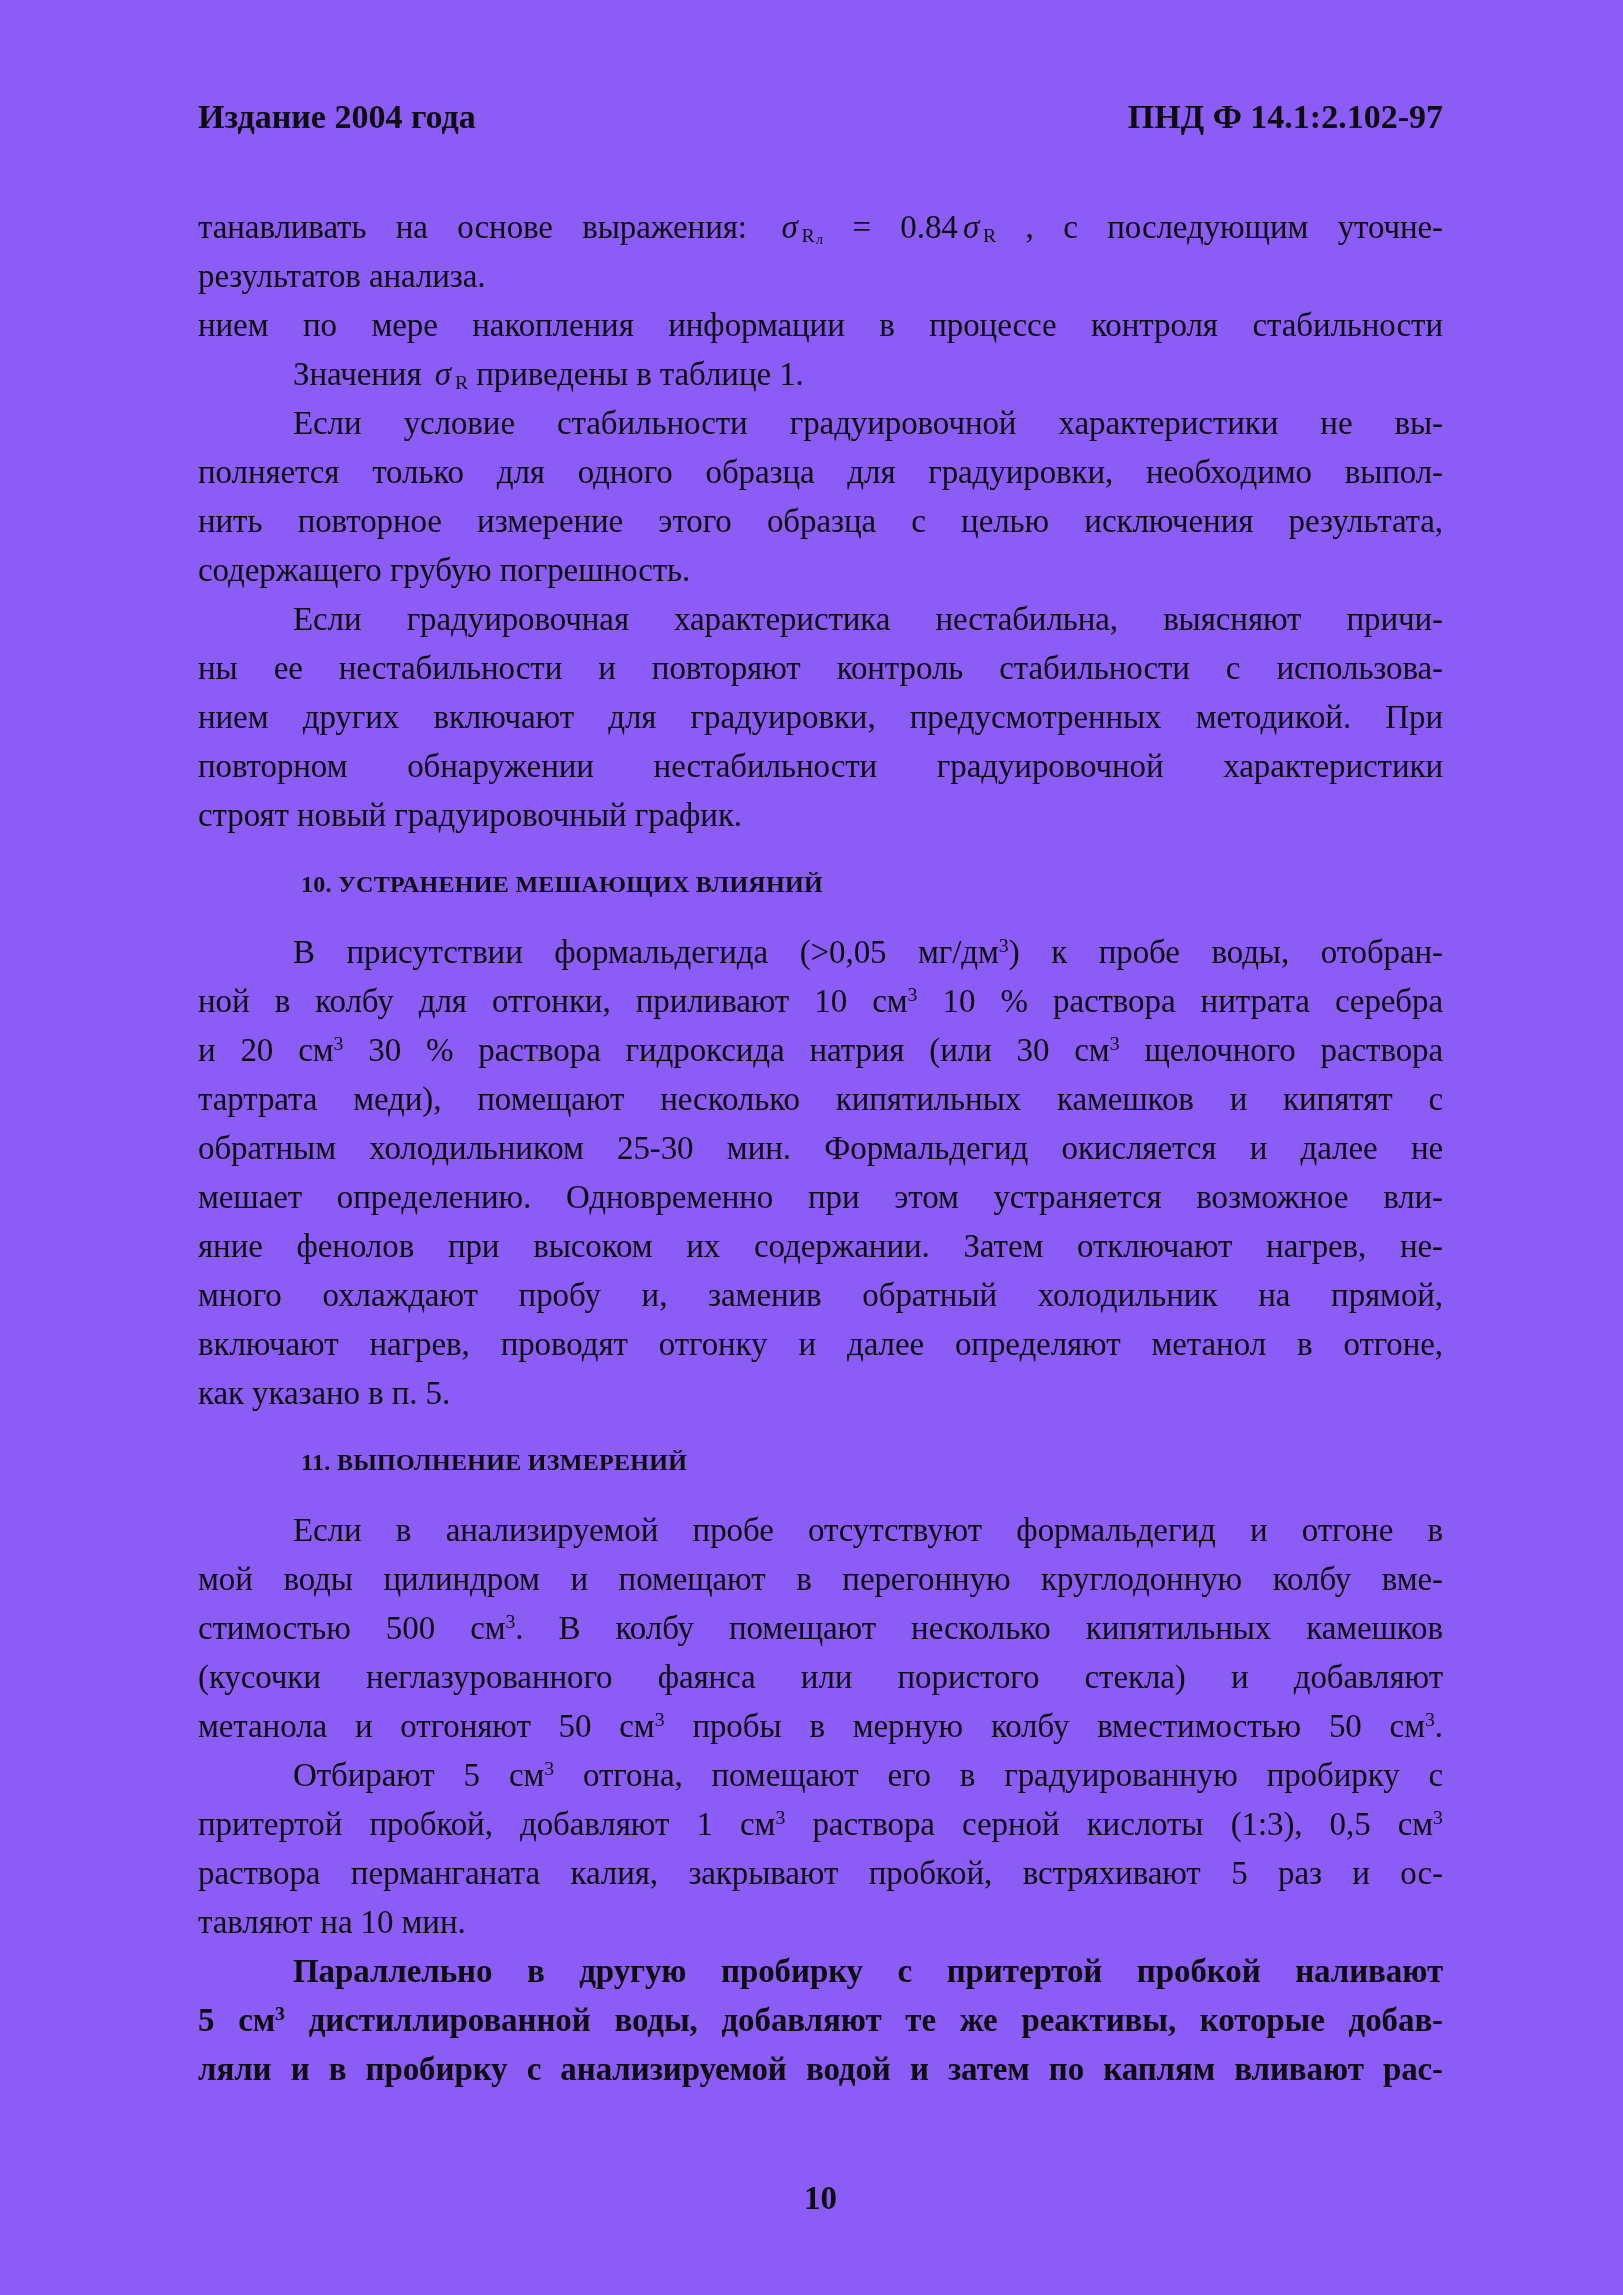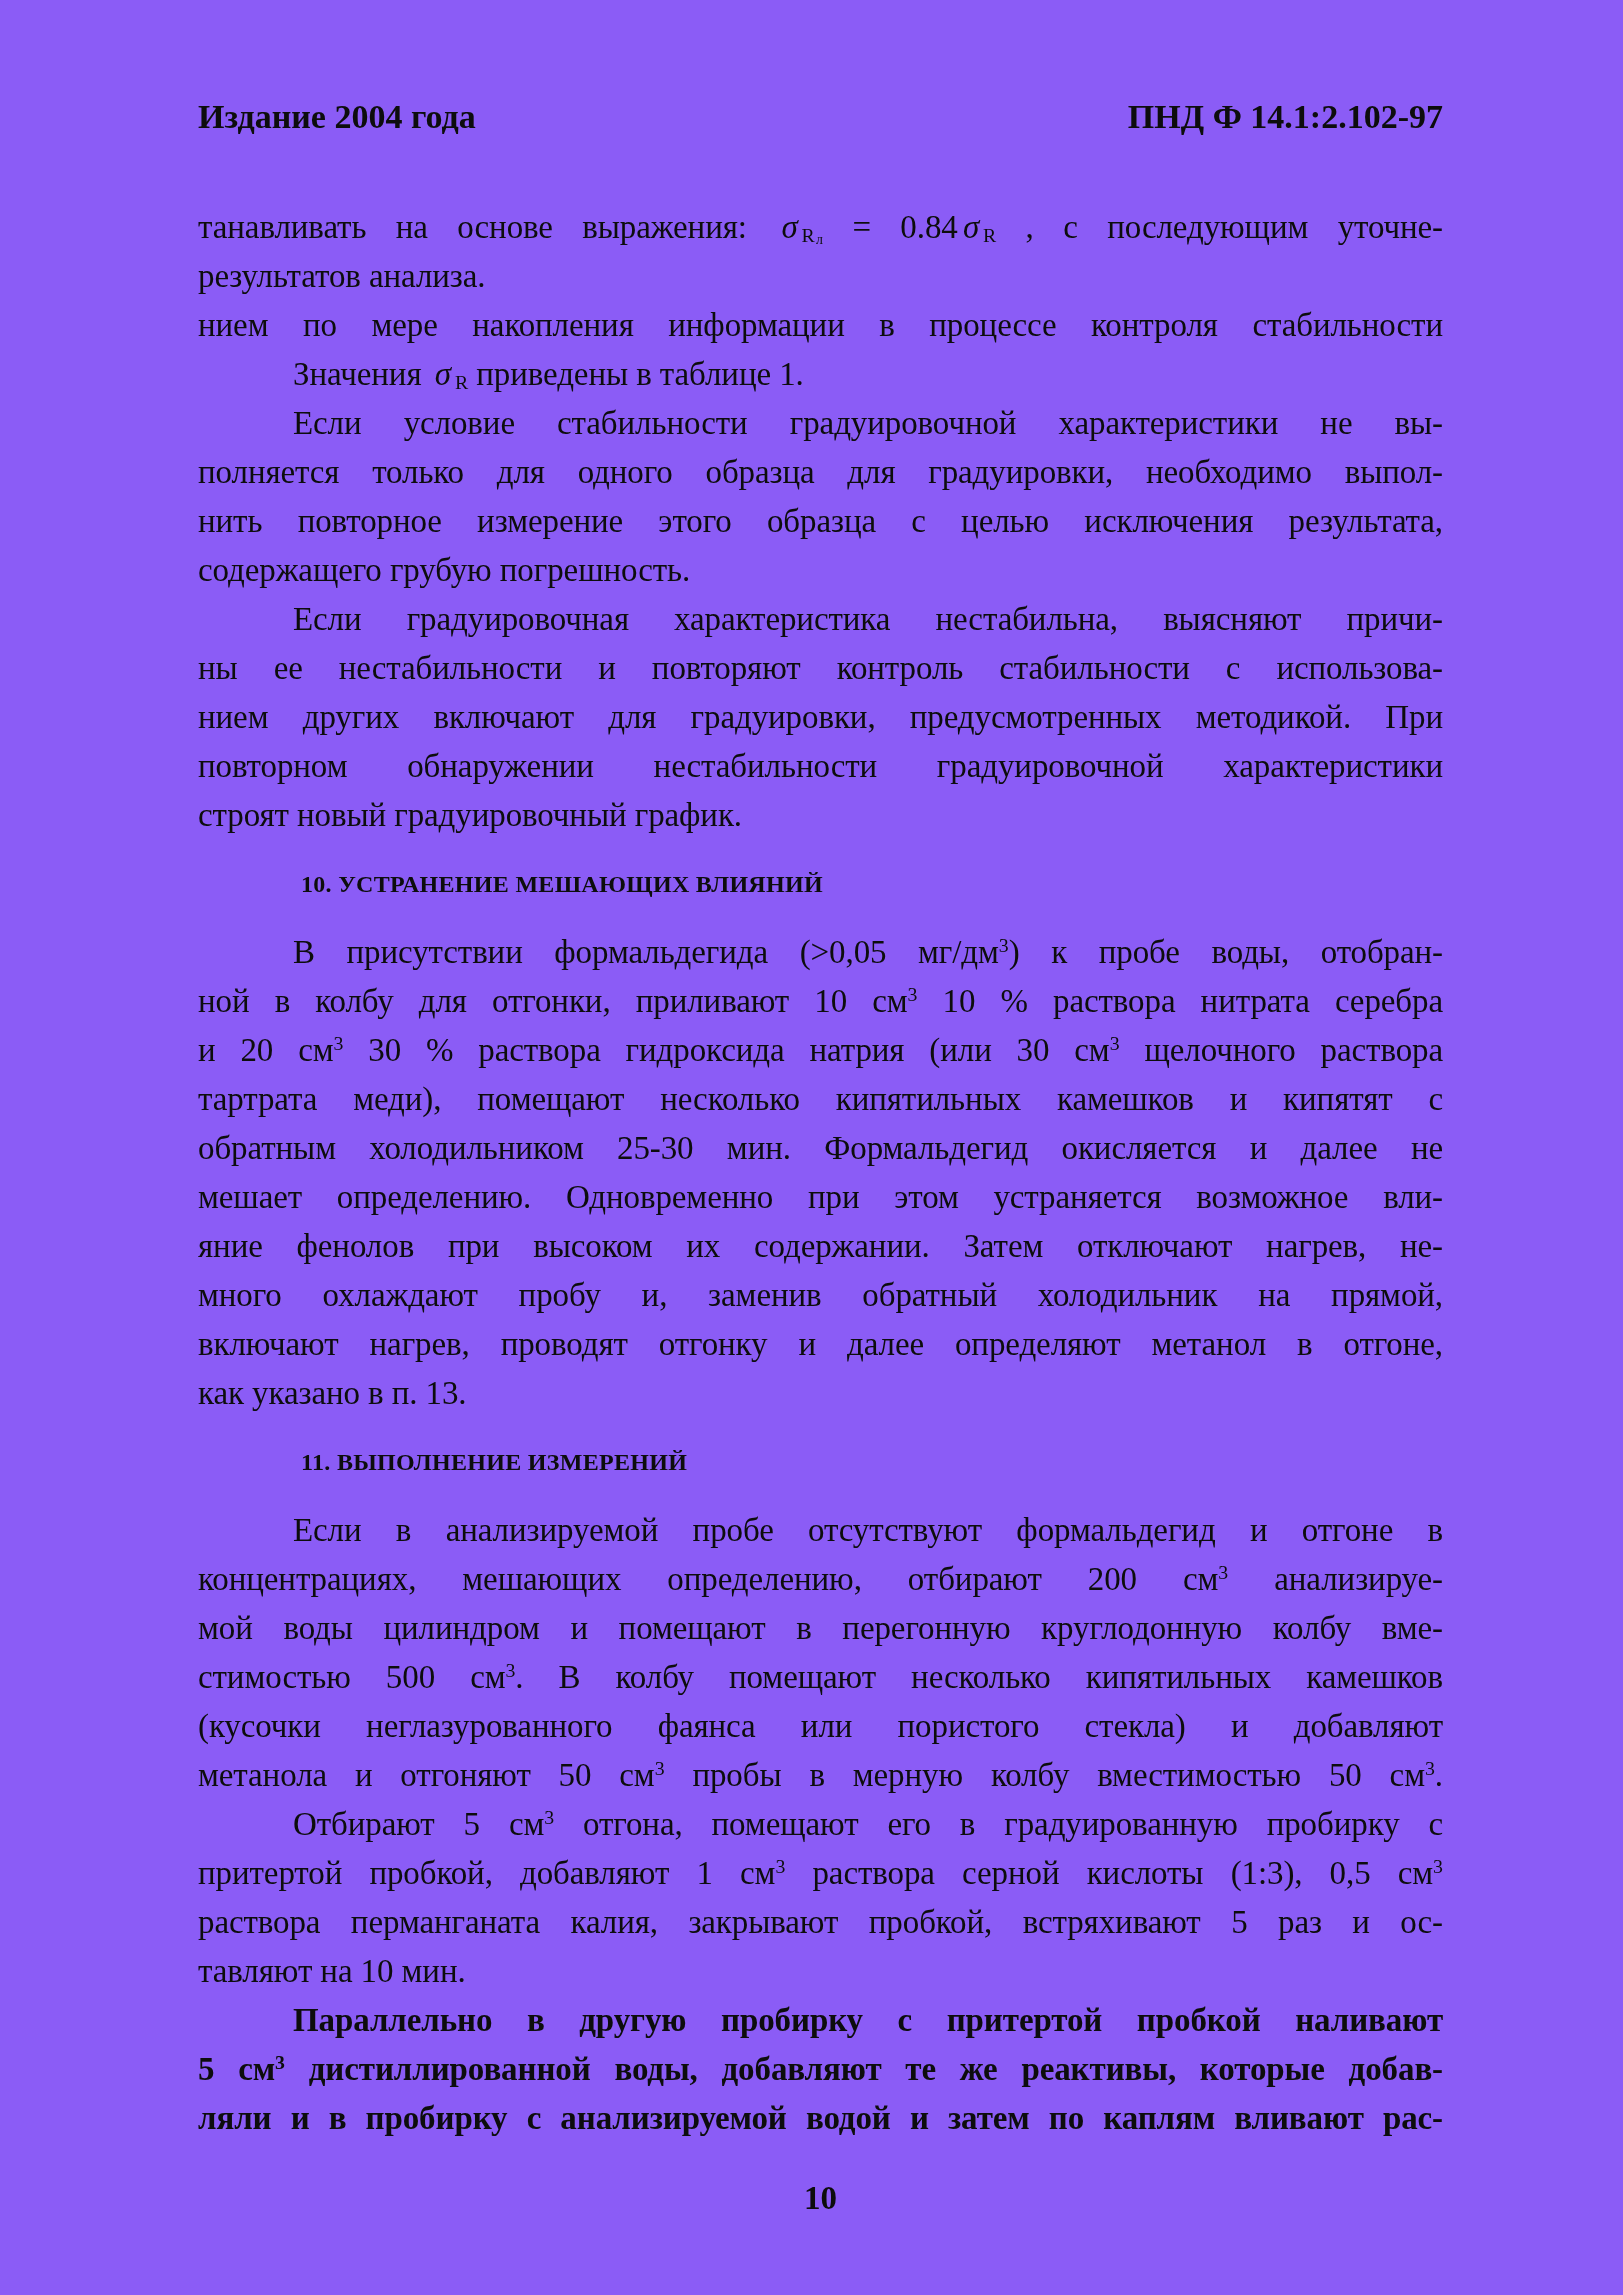--- a/index.html
+++ b/index.html
@@ -101,26 +101,25 @@
       <div class="para indent">
         <div class="line">В присутствии формальдегида (&gt;0,05 мг/дм<span class="sp">3</span>) к пробе воды, отобран-</div>
         <div class="line">ной в колбу для отгонки, приливают 10 см<span class="sp">3</span> 10 % раствора нитрата серебра</div>
         <div class="line">и 20 см<span class="sp">3</span> 30 % раствора гидроксида натрия (или 30 см<span class="sp">3</span> щелочного раствора</div>
         <div class="line">тартрата меди), помещают несколько кипятильных камешков и кипятят с</div>
         <div class="line">обратным холодильником 25-30 мин. Формальдегид окисляется и далее не</div>
         <div class="line">мешает определению. Одновременно при этом устраняется возможное вли-</div>
         <div class="line">яние фенолов при высоком их содержании. Затем отключают нагрев, не-</div>
         <div class="line">много охлаждают пробу и, заменив обратный холодильник на прямой,</div>
         <div class="line">включают нагрев, проводят отгонку и далее определяют метанол в отгоне,</div>
-        <div class="line end">как указано в п. 13.</div>
+        <div class="line end">как указано в п. 5.</div>
       </div>
       <div class="heading">11. ВЫПОЛНЕНИЕ ИЗМЕРЕНИЙ</div>
       <div class="para indent">
         <div class="line">Если в анализируемой пробе отсутствуют формальдегид и отгоне в</div>
-        <div class="line">концентрациях, мешающих определению, отбирают 200 см<span class="sp">3</span> анализируе-</div>
         <div class="line">мой воды цилиндром и помещают в перегонную круглодонную колбу вме-</div>
         <div class="line">стимостью 500 см<span class="sp">3</span>. В колбу помещают несколько кипятильных камешков</div>
         <div class="line">(кусочки неглазурованного фаянса или пористого стекла) и добавляют</div>
         <div class="line">метанола и отгоняют 50 см<span class="sp">3</span> пробы в мерную колбу вместимостью 50 см<span class="sp">3</span>.</div>
       </div>
       <div class="para indent">
         <div class="line">Отбирают 5 см<span class="sp">3</span> отгона, помещают его в градуированную пробирку с</div>
         <div class="line">притертой пробкой, добавляют 1 см<span class="sp">3</span> раствора серной кислоты (1:3), 0,5 см<span class="sp">3</span></div>
         <div class="line">раствора перманганата калия, закрывают пробкой, встряхивают 5 раз и ос-</div>
         <div class="line end">тавляют на 10 мин.</div>

